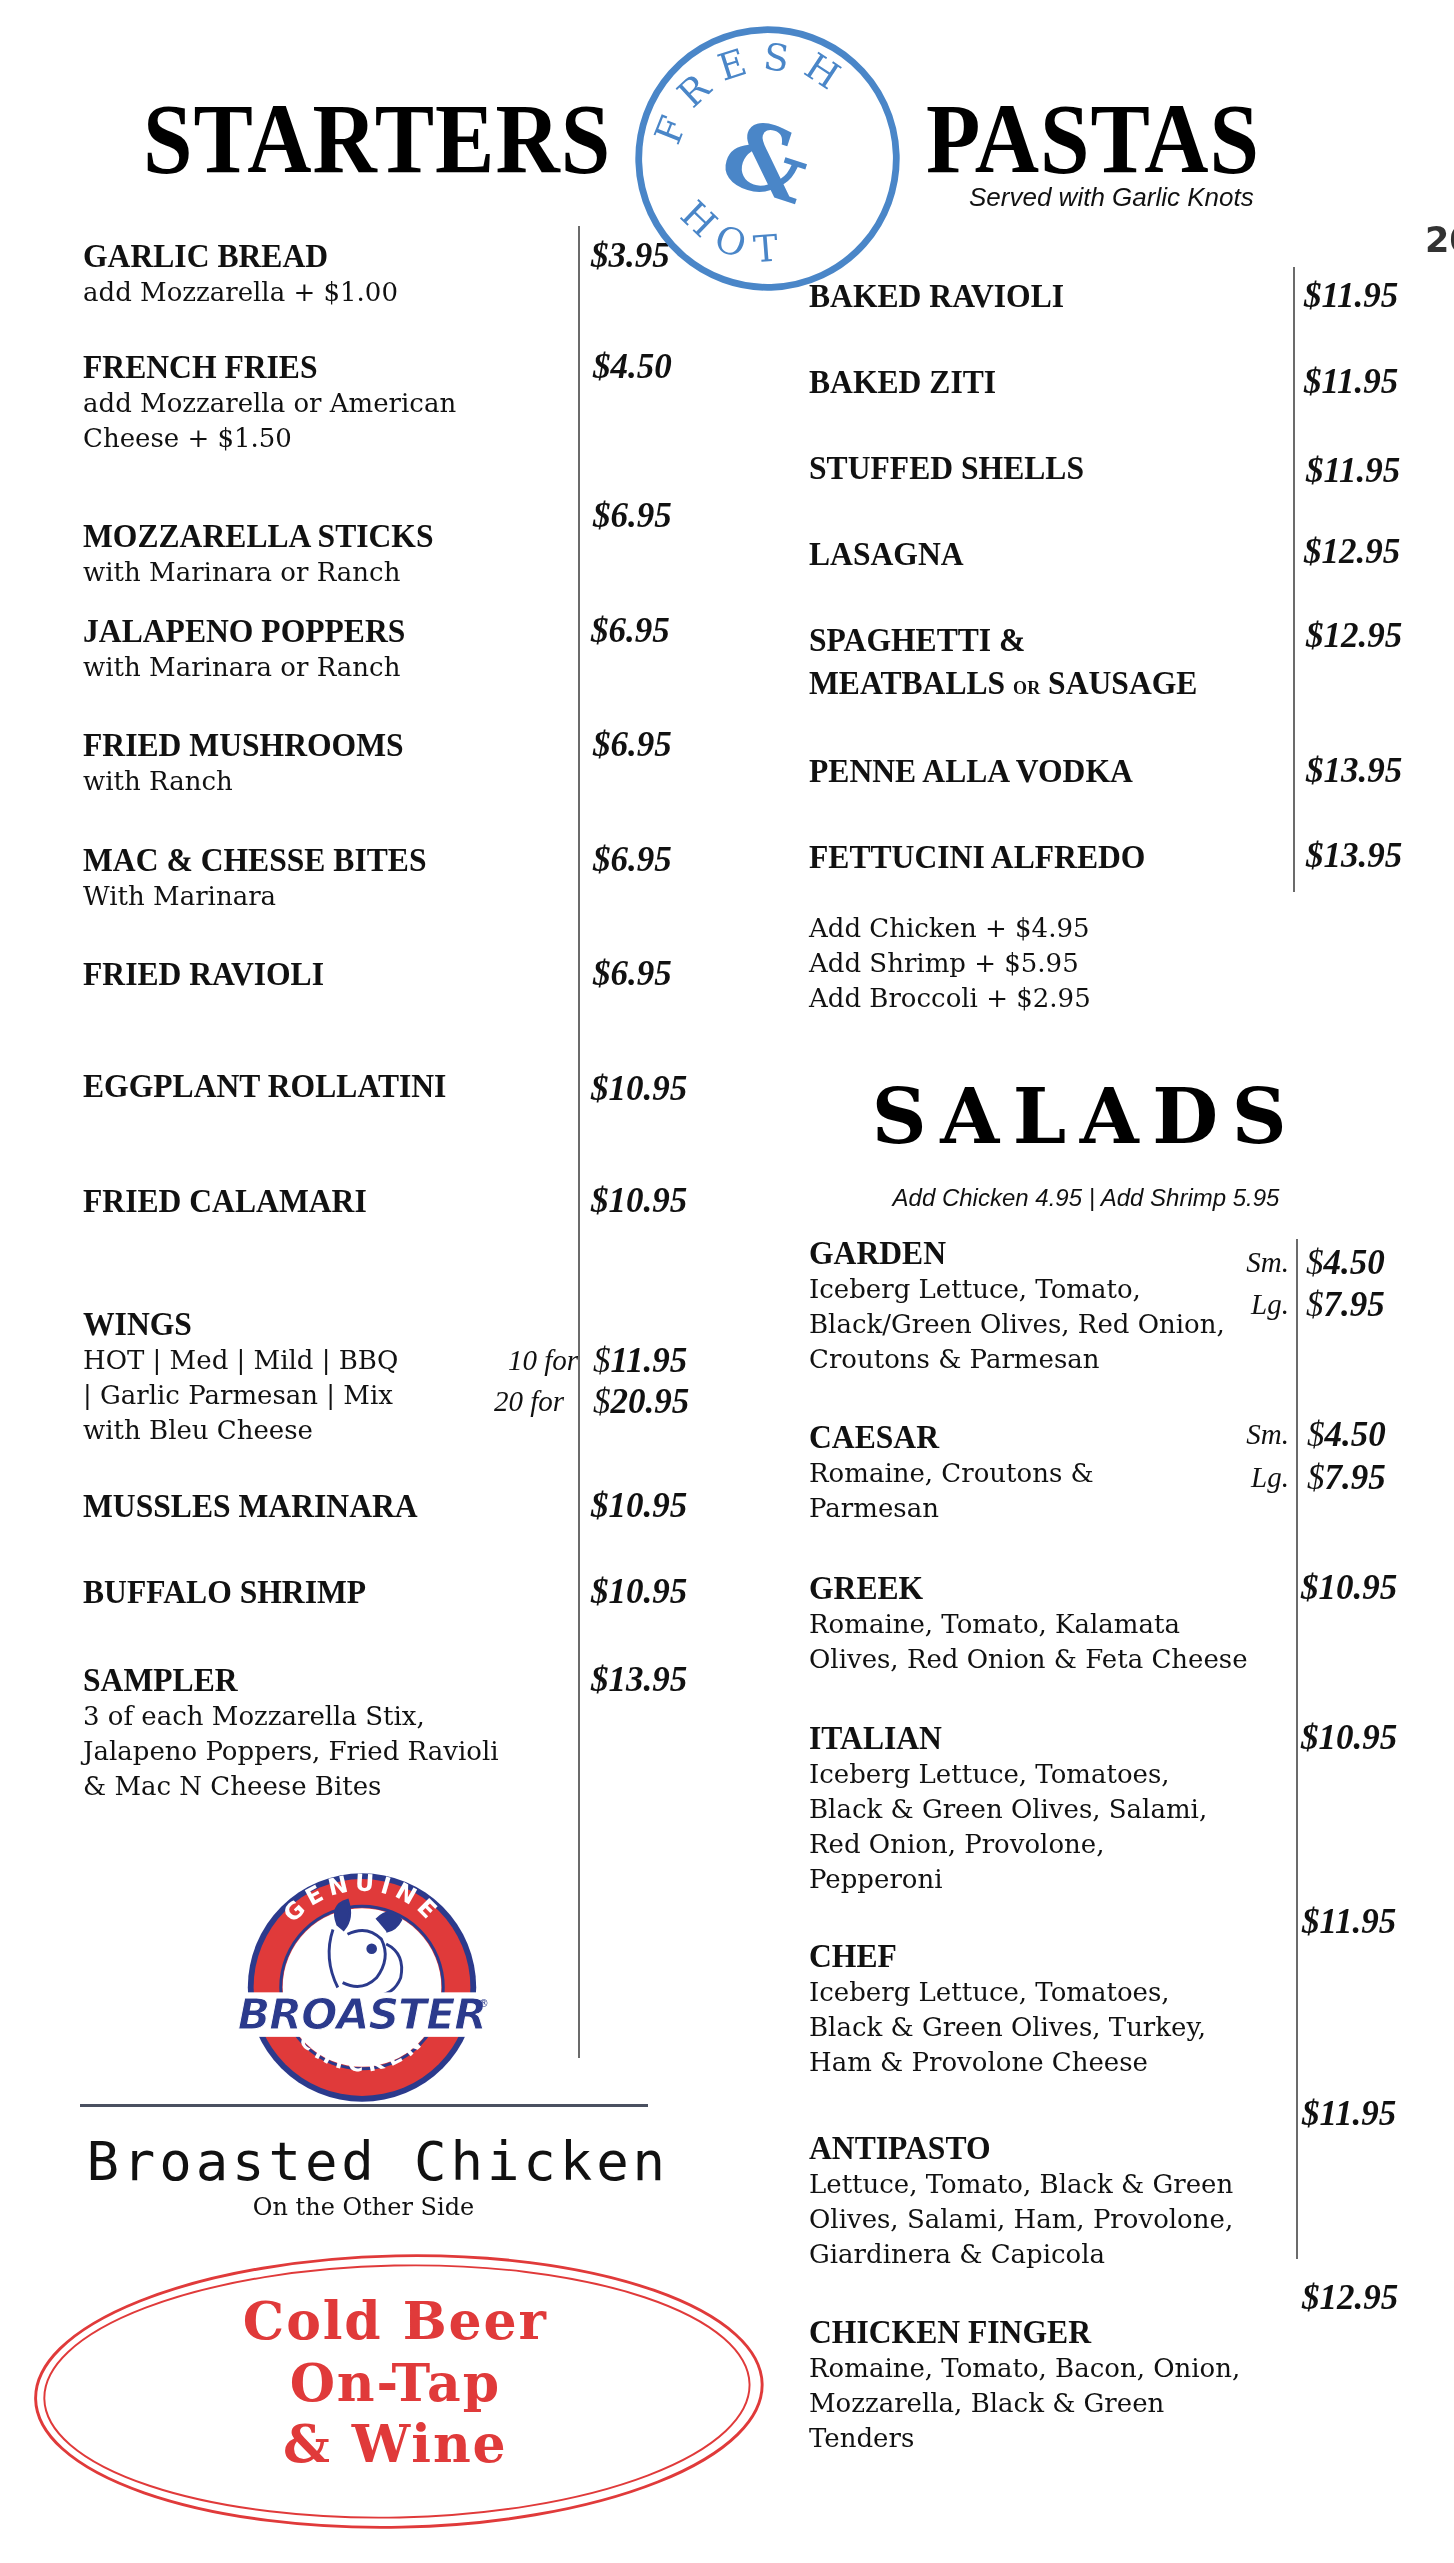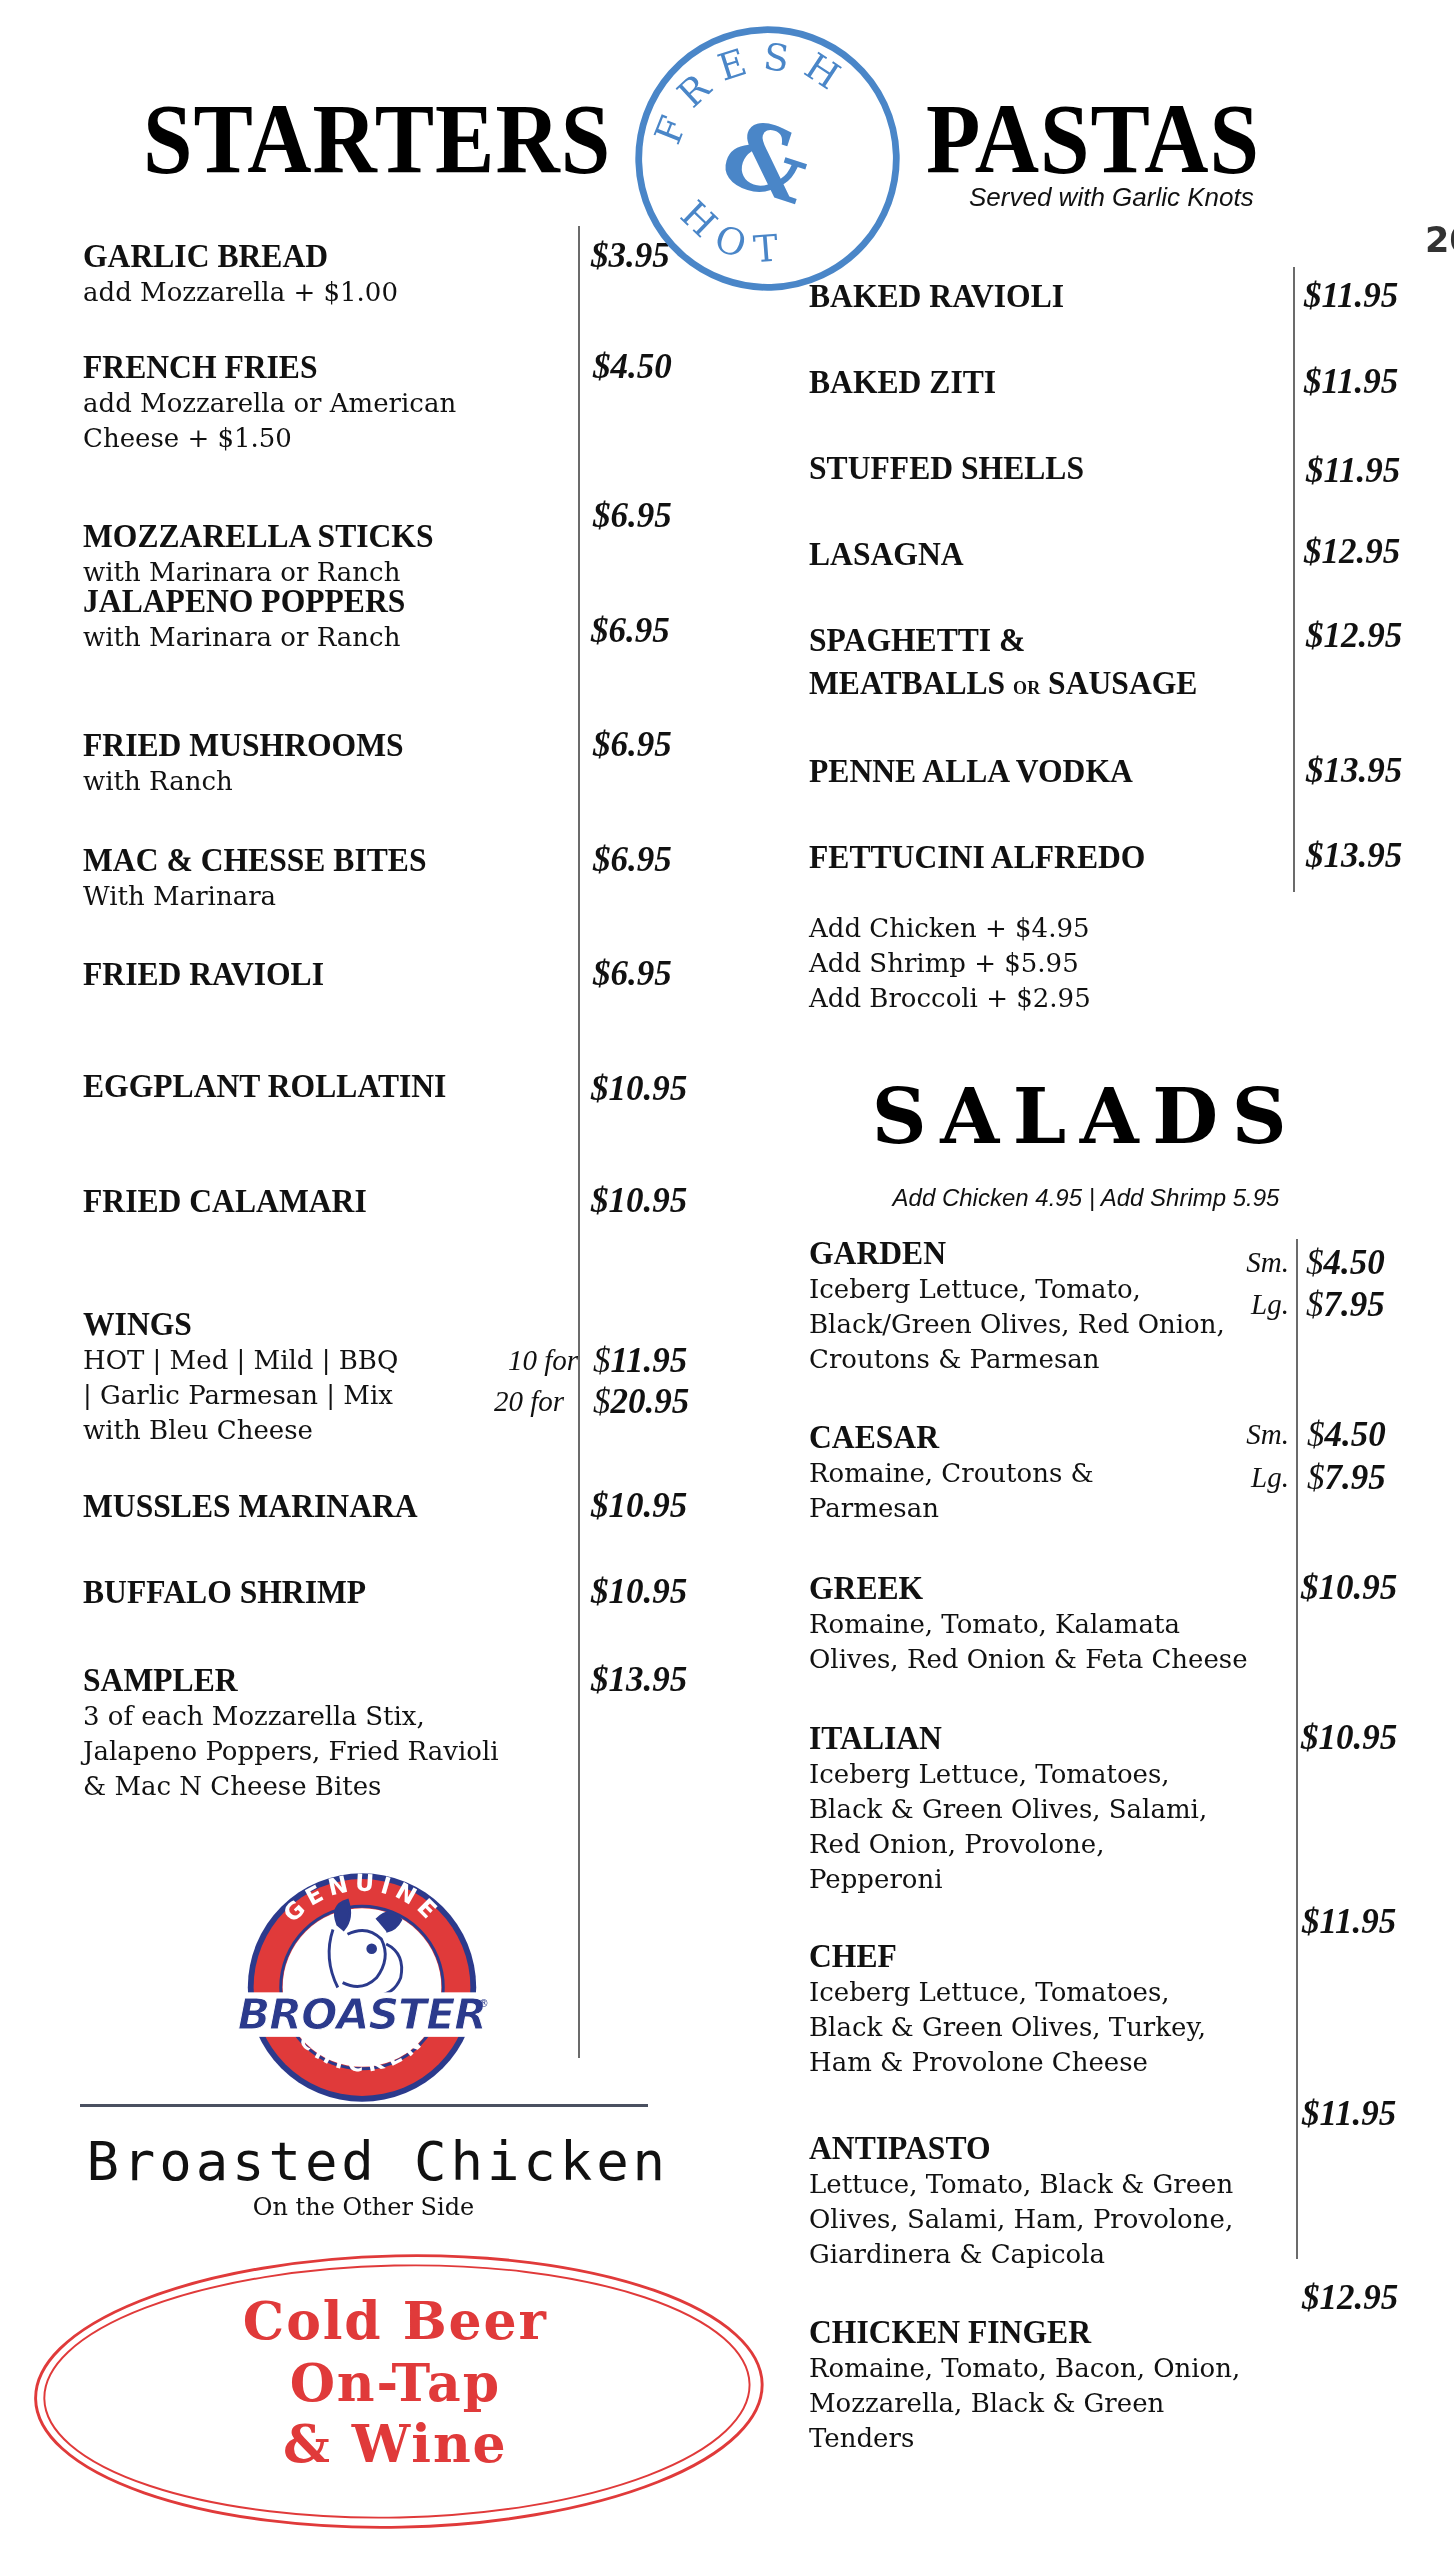--- a/index.html
+++ b/index.html
@@ -35,21 +35,21 @@
   <div class="item-desc">Cheese + $1.50</div>
 </div>
 <div class="abs price" style="left:593px; top:347px;">$4.50</div>
 
 <div class="abs" style="left:83px; top:516px;">
   <div class="item-name">MOZZARELLA STICKS</div>
   <div class="item-desc">with Marinara or Ranch</div>
 </div>
 <div class="abs price" style="left:593px; top:496px;">$6.95</div>
 
-<div class="abs" style="left:83px; top:581px;">
+<div class="abs" style="left:83px; top:611px;">
   <div class="item-name">JALAPENO POPPERS</div>
   <div class="item-desc">with Marinara or Ranch</div>
 </div>
 <div class="abs price" style="left:591px; top:611px;">$6.95</div>
 
 <div class="abs" style="left:83px; top:725px;">
   <div class="item-name">FRIED MUSHROOMS</div>
   <div class="item-desc">with Ranch</div>
 </div>
 <div class="abs price" style="left:593px; top:725px;">$6.95</div>

